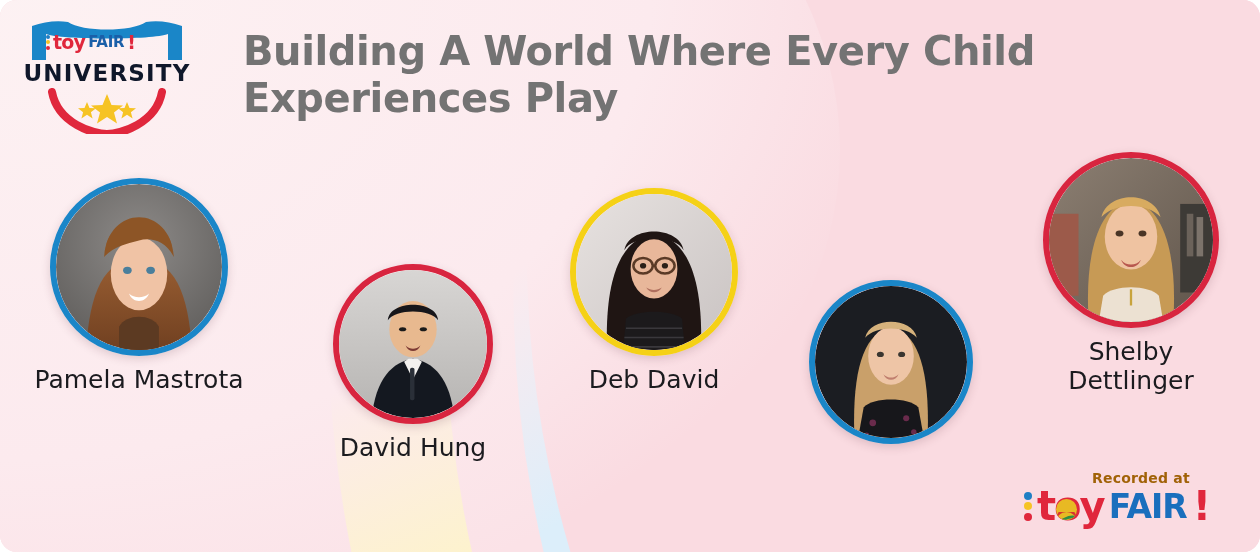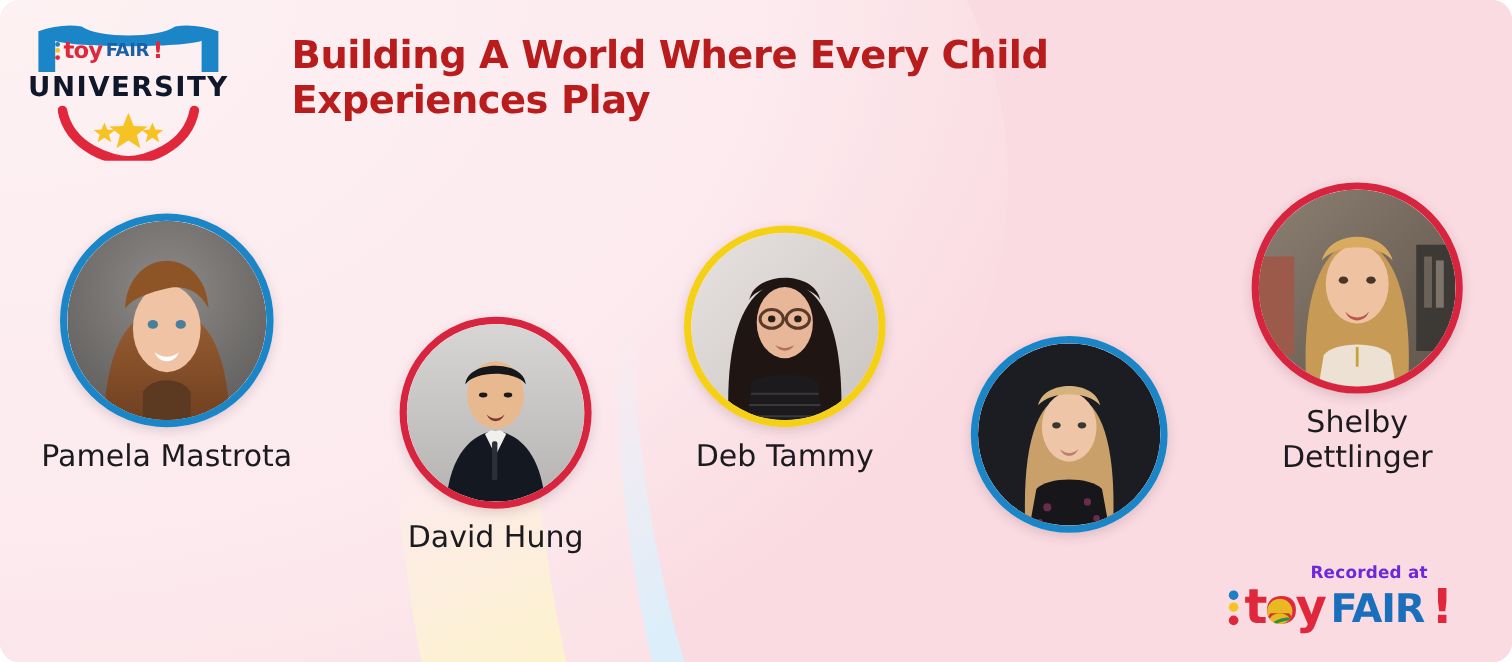--- a/index.html
+++ b/index.html
@@ -169,22 +169,22 @@
     width: 118px;
     height: 46px;
   }
 
   
   .headline {
     position: absolute;
     left: 243px;
     top: 28px;
     width: 840px;
-    color: #b91c1c;
-    font-size: 32px;
+    color: #737373;
+    font-size: 40px;
     font-weight: 800;
     line-height: 1.17;
     letter-spacing: -0.4px;
   }
 
   
   .speaker {
     position: absolute;
     text-align: center;
   }
@@ -215,21 +215,21 @@
     position: absolute;
     left: 1024px;
     top: 470px;
     width: 212px;
     height: 62px;
   }
   .recorded-top {
     position: absolute;
     left: 68px;
     top: 0;
-    color: #6d28d9;
+    color: #a16207;
     font-size: 14px;
     font-weight: 700;
     letter-spacing: 0.2px;
   }
   .recorded-mark {
     position: absolute;
     left: 0;
     top: 16px;
     display: flex;
     align-items: center;
@@ -404,21 +404,21 @@
           <path d="M45 60 C 48 62, 52 62, 55 60 C 53 64, 47 64, 45 60 Z" fill="#b0705f"></path>
           <path d="M32 80 C 38 74, 62 74, 68 80 L 70 102 L 30 102 Z" fill="#1c1a1c"></path>
           <g stroke="#3a383c" stroke-width="1">
             <path d="M32 86 L 68 86"></path>
               <path d="M31 92 L 69 92"></path>
               <path d="M31 98 L 69 98"></path>
           </g>
         </svg>
       </div>
     </div>
-    <div class="speaker-name">Deb Tammy</div>
+    <div class="speaker-name">Deb David</div>
   </div>
 
   <div class="speaker" style="left:792px; top:280px; width:198px;">
     <div class="avatar" style="width:164px; height:164px; margin:0 auto; border:6px solid #1a86c8;">
       <div class="photo">
         <svg viewBox="0 0 100 100" width="100%" height="100%" preserveAspectRatio="xMidYMid slice">
           <rect width="100" height="100" fill="#1b1d22"></rect>
           <path d="M26 102 C 24 56, 32 30, 50 28 C 68 30, 76 56, 74 102 Z" fill="#c9a06a"></path>
           <ellipse cx="50" cy="46" rx="15" ry="19" fill="#eec5a6"></ellipse>
           <path d="M33 34 C 36 20, 64 20, 67 34 C 60 26, 40 26, 33 34 Z" fill="#d6b27c"></path>

